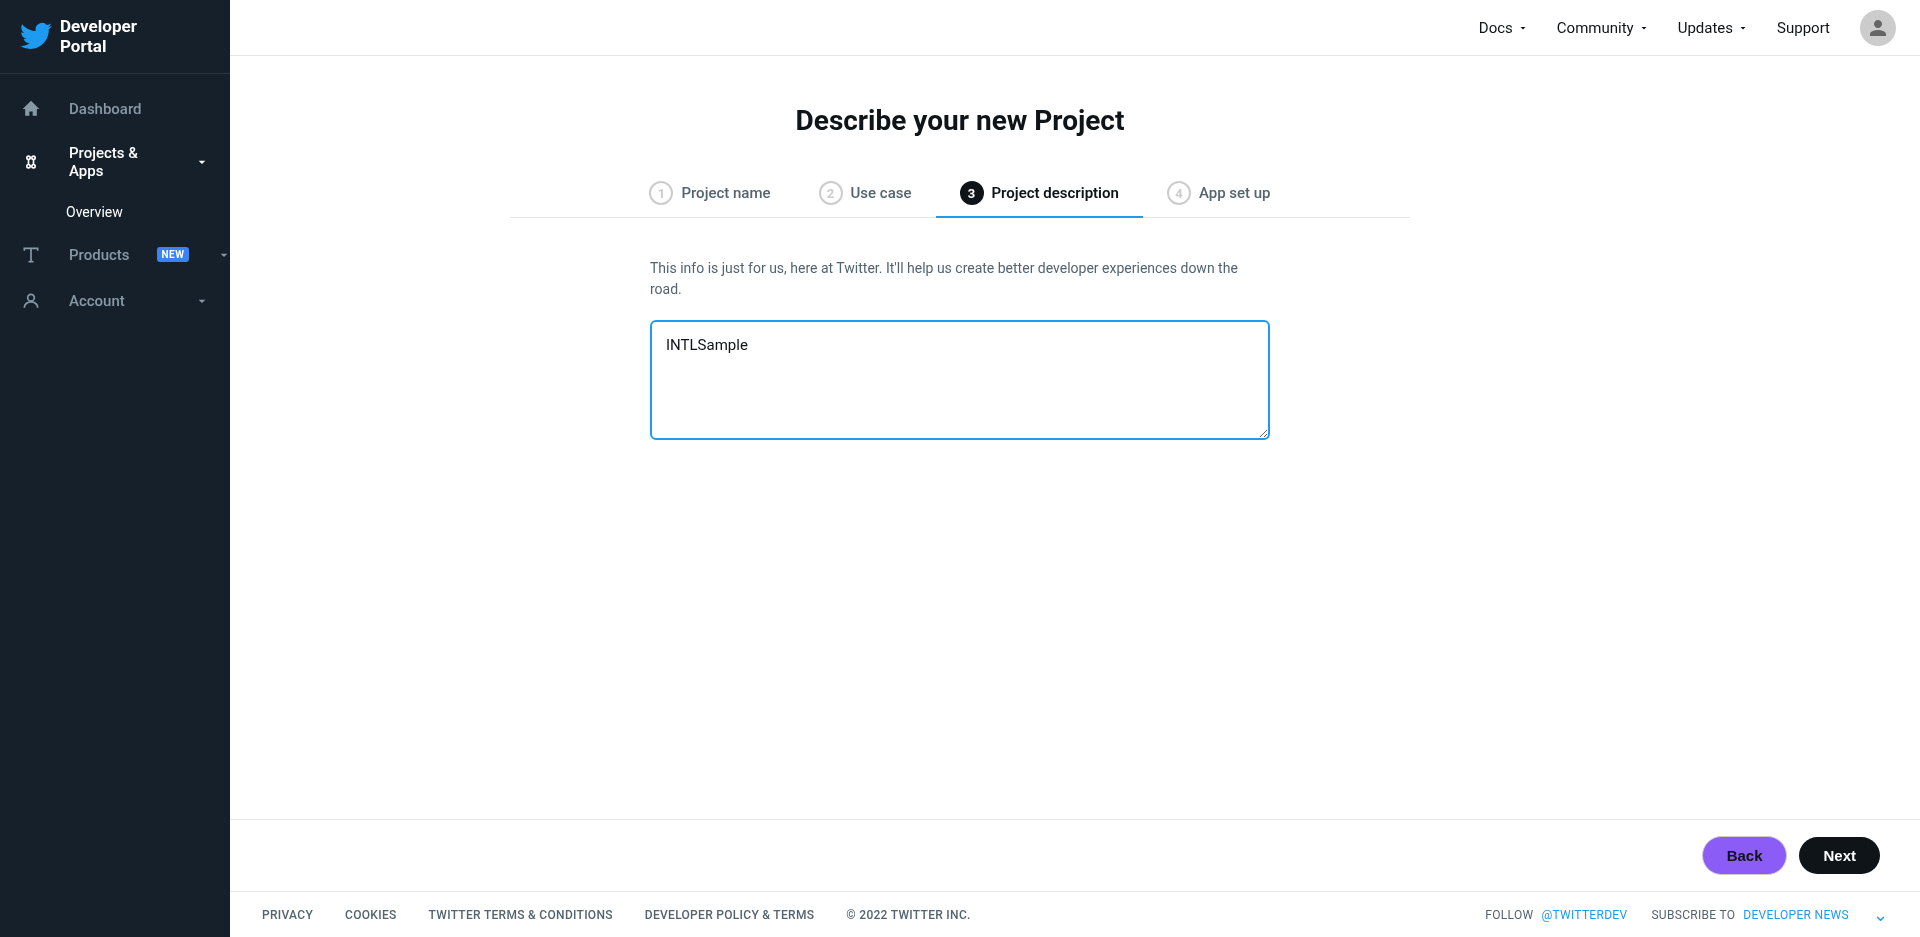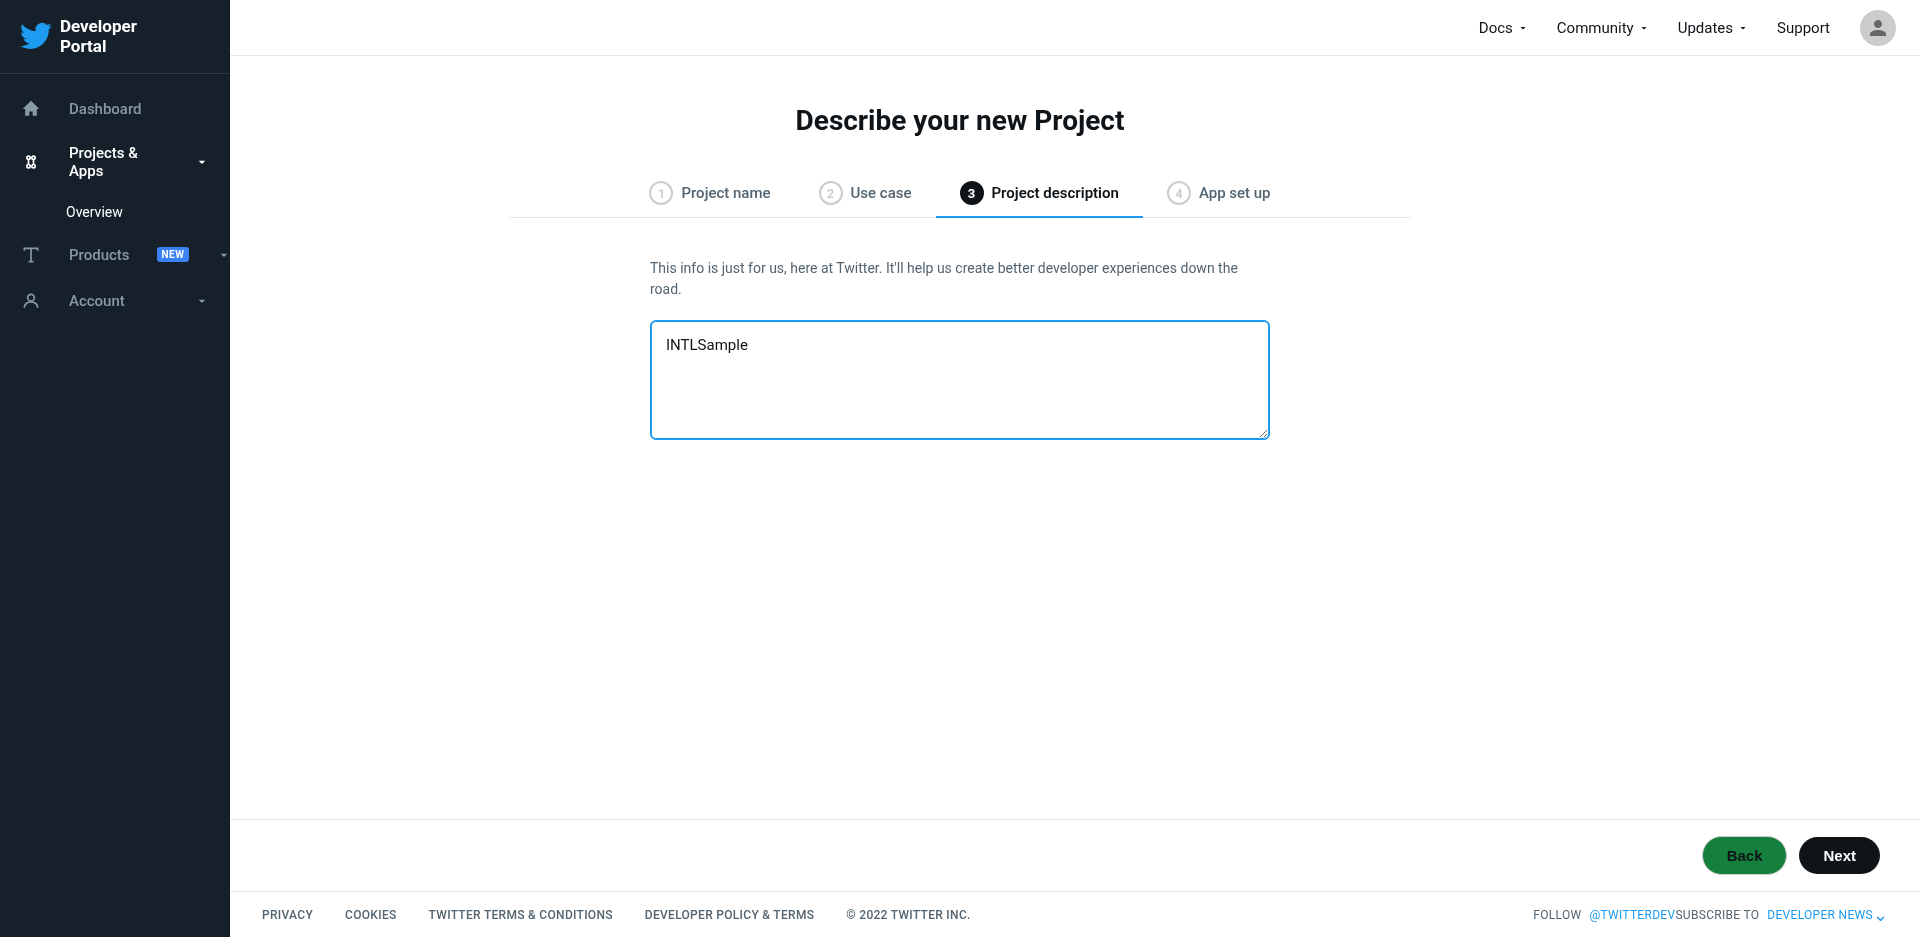--- a/index.html
+++ b/index.html
@@ -237,21 +237,21 @@
       color: #0f1419;
       resize: vertical;
       outline: none;
       font-family: inherit;
       line-height: 1.5;
     }
     .btn-back {
       padding: 10px 24px;
       border: 1px solid #ccc;
       border-radius: 20px;
-      background: #15803d;
+      background: #8b5cf6;
       color: #0f1419;
       font-size: 15px;
       font-weight: 600;
       cursor: pointer;
     }
     .btn-next {
       padding: 10px 24px;
       border: none;
       border-radius: 20px;
       background: #0f1419;
@@ -270,20 +270,21 @@
       text-decoration: none;
       font-size: 12px;
       font-weight: 500;
       letter-spacing: 0.3px;
       text-transform: uppercase;
       cursor: pointer;
     }
     .footer-right {
       display: flex;
       align-items: center;
+      gap: 24px;
     }
     .footer-subscribe {
       display: flex;
       align-items: center;
       gap: 8px;
       font-size: 12px;
       color: #536471;
       text-transform: uppercase;
       letter-spacing: 0.3px;
     }

